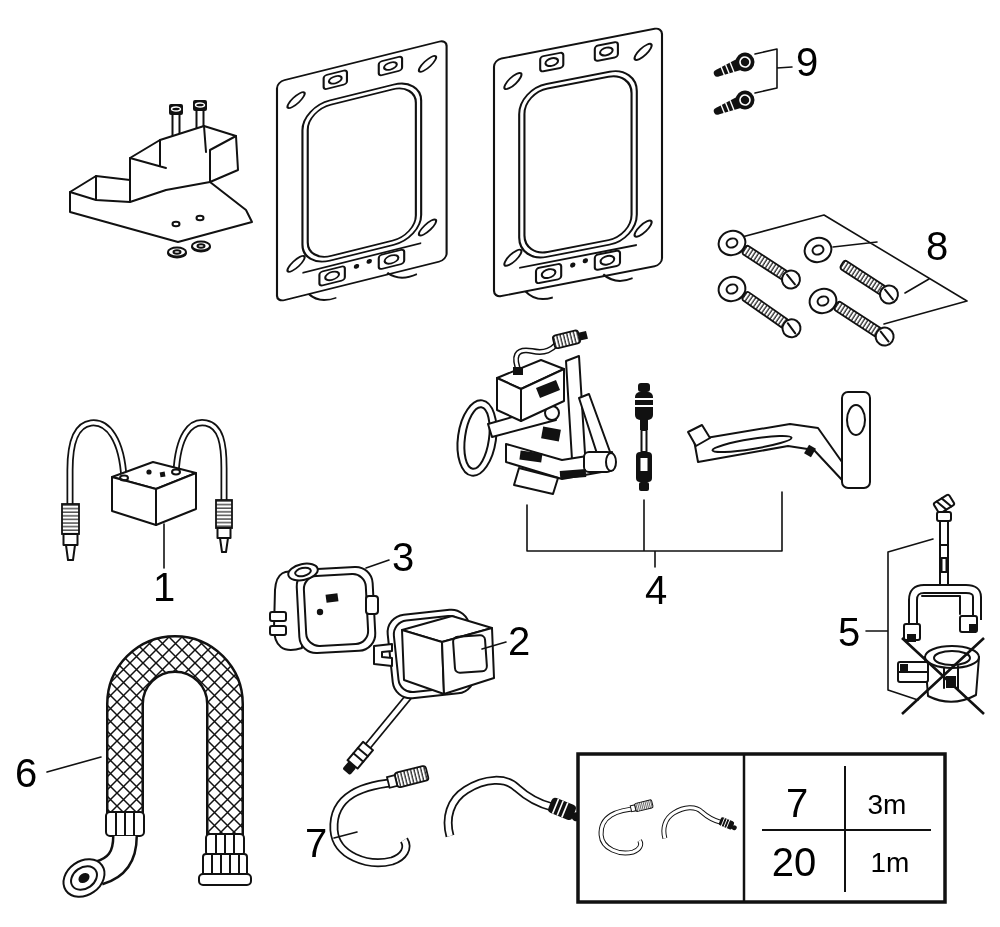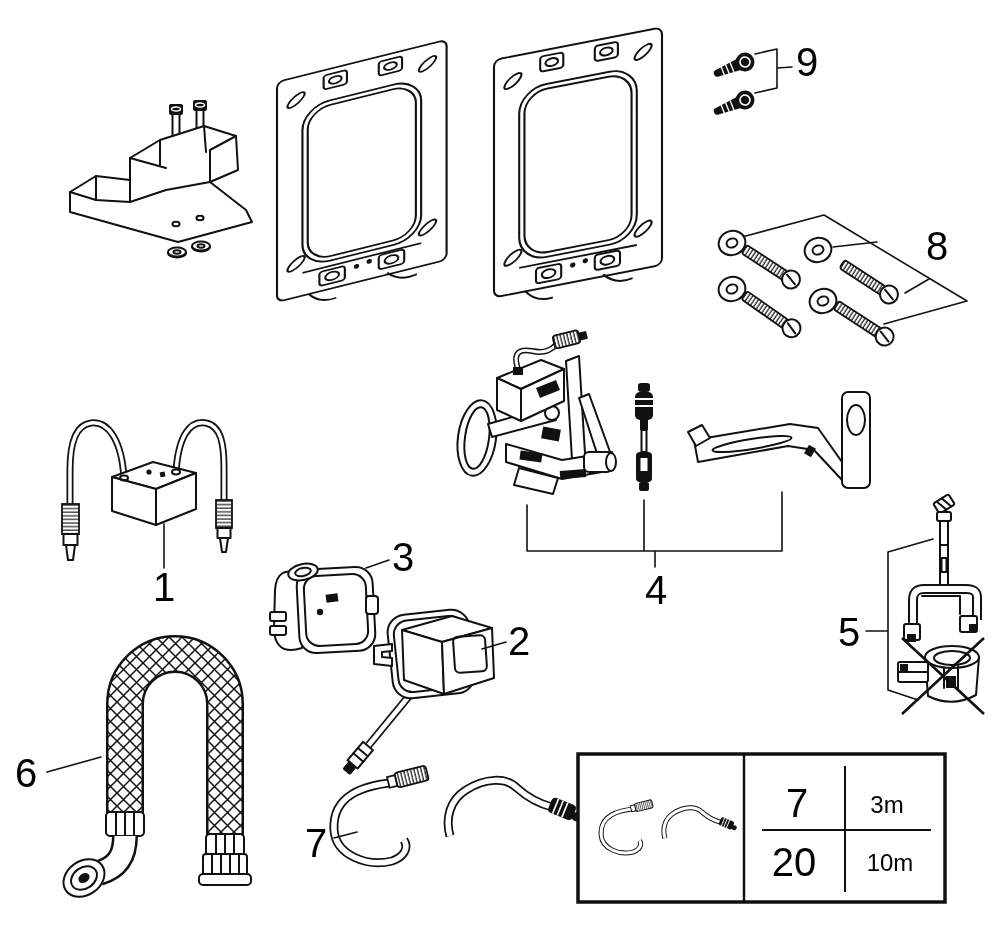--- a/index.html
+++ b/index.html
@@ -1,21 +1,21 @@
 <!DOCTYPE html>
 <html><head>
 <meta charset="utf-8">
 <style>
   html,body{margin:0;padding:0;background:#fff;}
   .canvas{position:relative;width:1000px;height:927px;background:#fff;overflow:hidden;
           font-family:"Liberation Sans",sans-serif;}
   .canvas svg{position:absolute;left:0;top:0;}
   .lbl{position:absolute;transform:translate(-50%,-50%);font-size:40px;color:#000;
        line-height:1;white-space:nowrap;font-family:"Liberation Sans",sans-serif;}
-  .lbl.small{font-size:24px;}
+  .lbl.small{font-size:28px;}
   
   .ln{fill:none;stroke:#111;stroke-width:2;stroke-linejoin:round;stroke-linecap:round;}
   .fw{fill:#fff;stroke:#111;stroke-width:2;stroke-linejoin:round;stroke-linecap:round;}
   .blk{fill:#111;stroke:none;}
   .thin{stroke-width:1.6;}
   .dash{stroke-dasharray:5 4;}
   .tO{fill:none;stroke:#111;stroke-linecap:butt;}
   .tI{fill:none;stroke:#fff;stroke-linecap:butt;}
 </style>
 </head>
@@ -366,15 +366,15 @@
 <div class="lbl" style="left:656px;top:590px">4</div>
 <div class="lbl" style="left:849px;top:632px">5</div>
 <div class="lbl" style="left:26px;top:773px">6</div>
 <div class="lbl" style="left:316px;top:843px">7</div>
 <div class="lbl" style="left:937px;top:246px">8</div>
 <div class="lbl" style="left:807px;top:62px">9</div>
 
 <div class="lbl" style="left:797px;top:803px">7</div>
 <div class="lbl small" style="left:887px;top:805px">3m</div>
 <div class="lbl" style="left:794px;top:862px">20</div>
-<div class="lbl small" style="left:890px;top:863px">10m</div>
+<div class="lbl small" style="left:890px;top:863px">1m</div>
 
 </div>
 
 </body></html>

